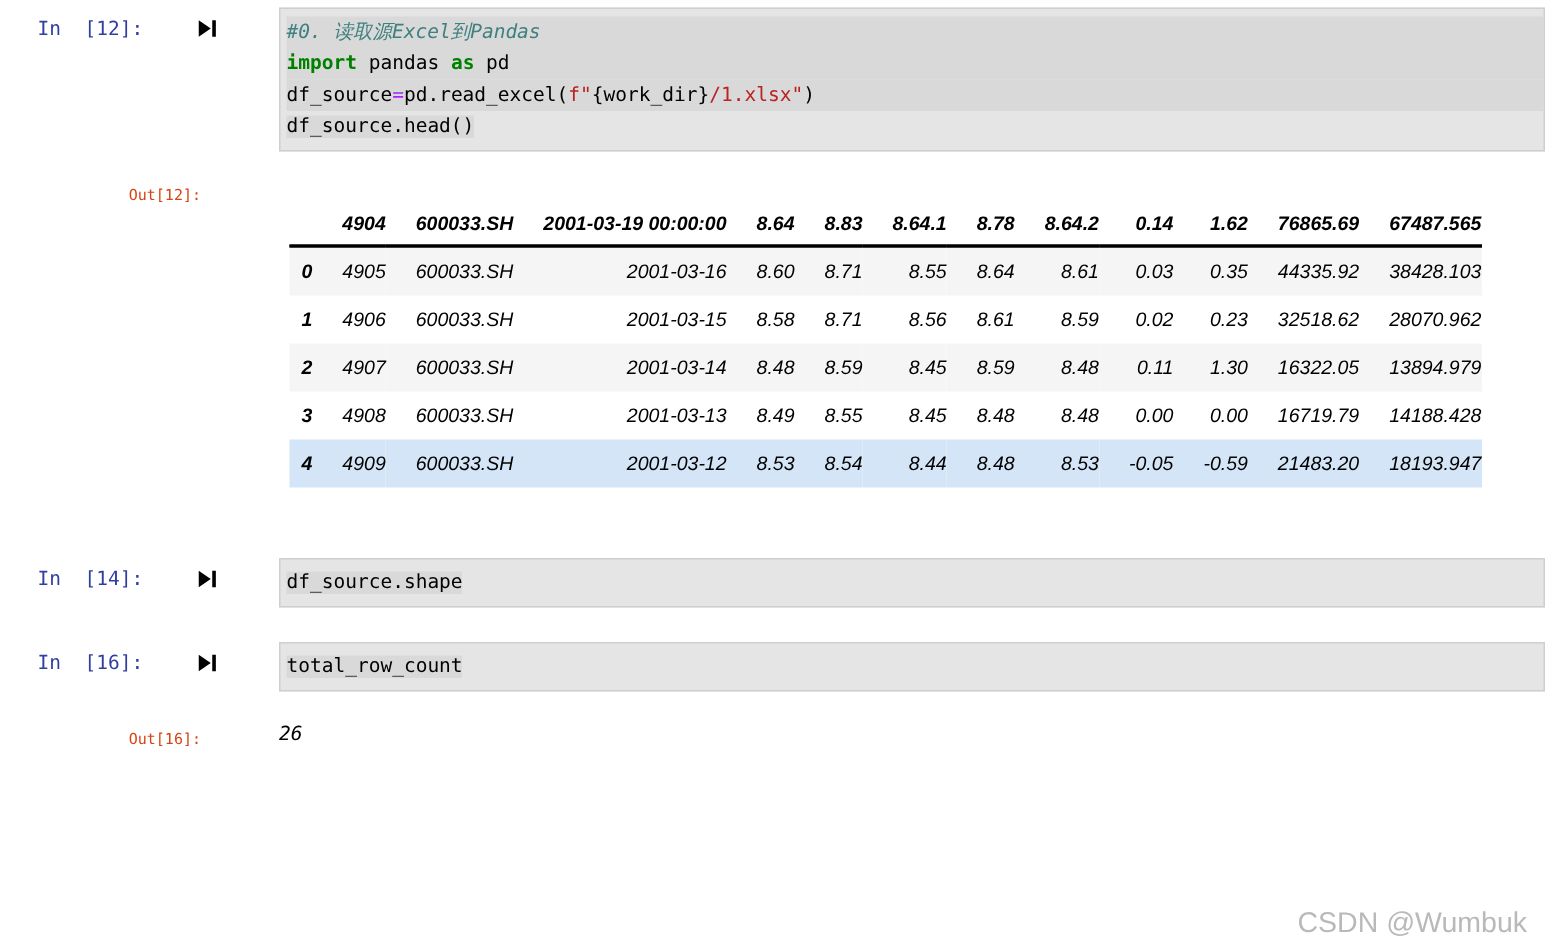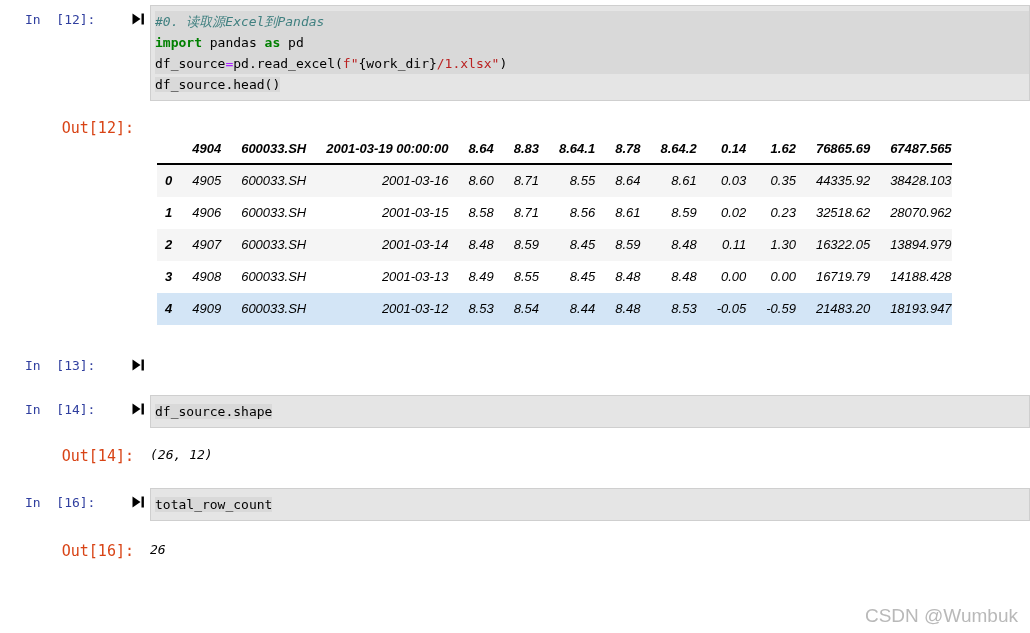--- a/index.html
+++ b/index.html
@@ -1,26 +1,26 @@
 <!DOCTYPE html>
 <html><head>
 <meta charset="utf-8">
 <style>
   html,body{margin:0;padding:0;background:#fff;width:1030px;height:633px;overflow:hidden;position:relative;}
   body{font-family:"DejaVu Sans Mono",monospace;color:#000;}
 
   .notebook{position:relative;width:1030px;}
 
   
-  .cell-row{display:flex;align-items:flex-start;}
+  .cell-row{display:flex;align-items:flex-start;gap:36px;}
   .prompt-col{width:150px;flex:none;box-sizing:border-box;display:flex;
               justify-content:space-between;align-items:flex-start;
               padding:6px 5px 0 25px;}
   .in-prompt{color:#303F9F;font-size:13px;line-height:17px;white-space:pre;}
-  .out-prompt{color:#D84315;font-size:15px;line-height:17px;white-space:pre;}
+  .out-prompt{color:#D84315;font-size:10px;line-height:17px;white-space:pre;}
   .out-prompt-col{width:150px;flex:none;box-sizing:border-box;text-align:right;
                   padding:5px 16px 0 0;}
   .run-icon{margin-top:1px;cursor:pointer;line-height:0;}
 
   
   .input-area{flex:1;background:#e5e5e5;border:1px solid #cfcfcf;
               padding:5px 0 5px 4px;box-sizing:border-box;cursor:text;}
   .code{font-size:13px;line-height:21px;}
   .code .line{height:21px;white-space:pre;}
   .code .line.sel-full{background:#d9d9d9;}
@@ -185,57 +185,40 @@
               <td>-0.59</td>
               <td>21483.20</td>
               <td>18193.947</td>
             </tr>
           </tbody>
         </table>
     </div>
   </div>
 
   <div class="cell-row" id="cell-13">
-    <div class="prompt-col">
-      <span class="in-prompt">In  [13]:</span>
-      <span class="run-icon">
-        <svg width="14" height="14" viewBox="0 0 14 14">
-            <path d="M1.5 1.5 L9.5 7 L1.5 12.5 Z" fill="#000"></path>
-            <rect x="10.5" y="1.5" width="2.4" height="11" fill="#000"></rect>
-          </svg>
-      </span>
-    </div>
   </div>
 
 
   <div class="cell-row" id="cell-14">
     <div class="prompt-col">
       <span class="in-prompt">In  [14]:</span>
       <span class="run-icon">
         <svg width="14" height="14" viewBox="0 0 14 14">
             <path d="M1.5 1.5 L9.5 7 L1.5 12.5 Z" fill="#000"></path>
             <rect x="10.5" y="1.5" width="2.4" height="11" fill="#000"></rect>
           </svg>
       </span>
     </div>
     <div class="input-area">
       <div class="code">
           <div class="line"><span class="sel-text"><span class="tok-plain">df_source.shape</span></span></div>
         </div>
     </div>
   </div>
 
-  <div class="cell-row" id="out-14">
-    <div class="out-prompt-col">
-      <span class="out-prompt">Out[14]:</span>
-    </div>
-    <div class="out-content">
-      <div class="out-text">(26, 12)</div>
-    </div>
-  </div>
 
   <div class="cell-row" id="cell-16">
     <div class="prompt-col">
       <span class="in-prompt">In  [16]:</span>
       <span class="run-icon">
         <svg width="14" height="14" viewBox="0 0 14 14">
             <path d="M1.5 1.5 L9.5 7 L1.5 12.5 Z" fill="#000"></path>
             <rect x="10.5" y="1.5" width="2.4" height="11" fill="#000"></rect>
           </svg>
       </span>

